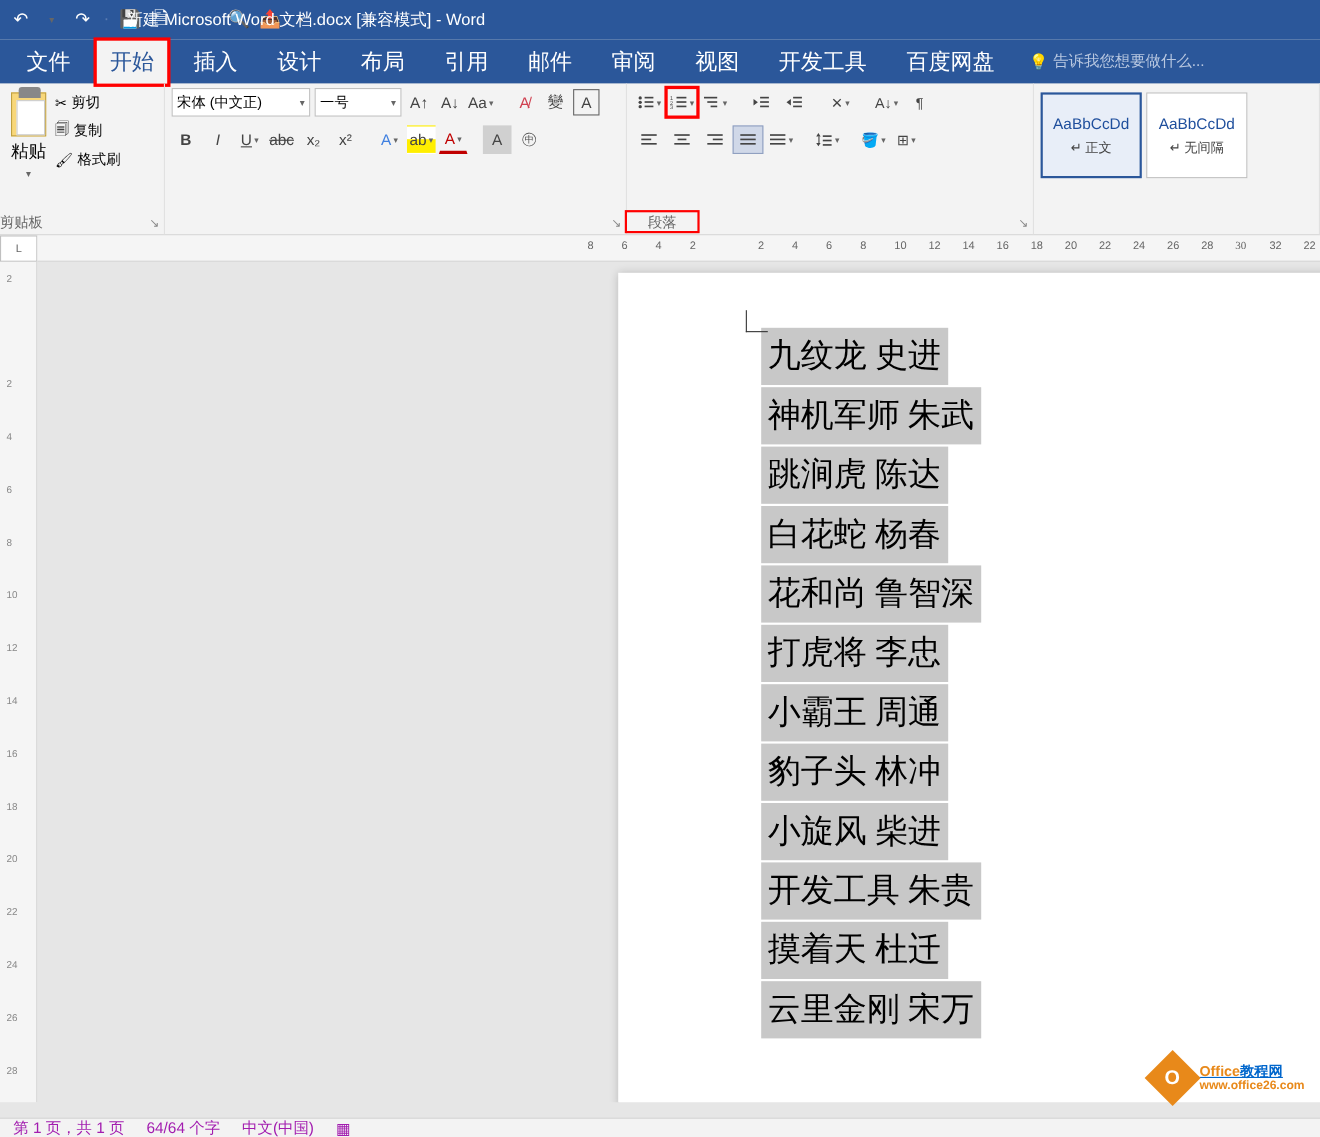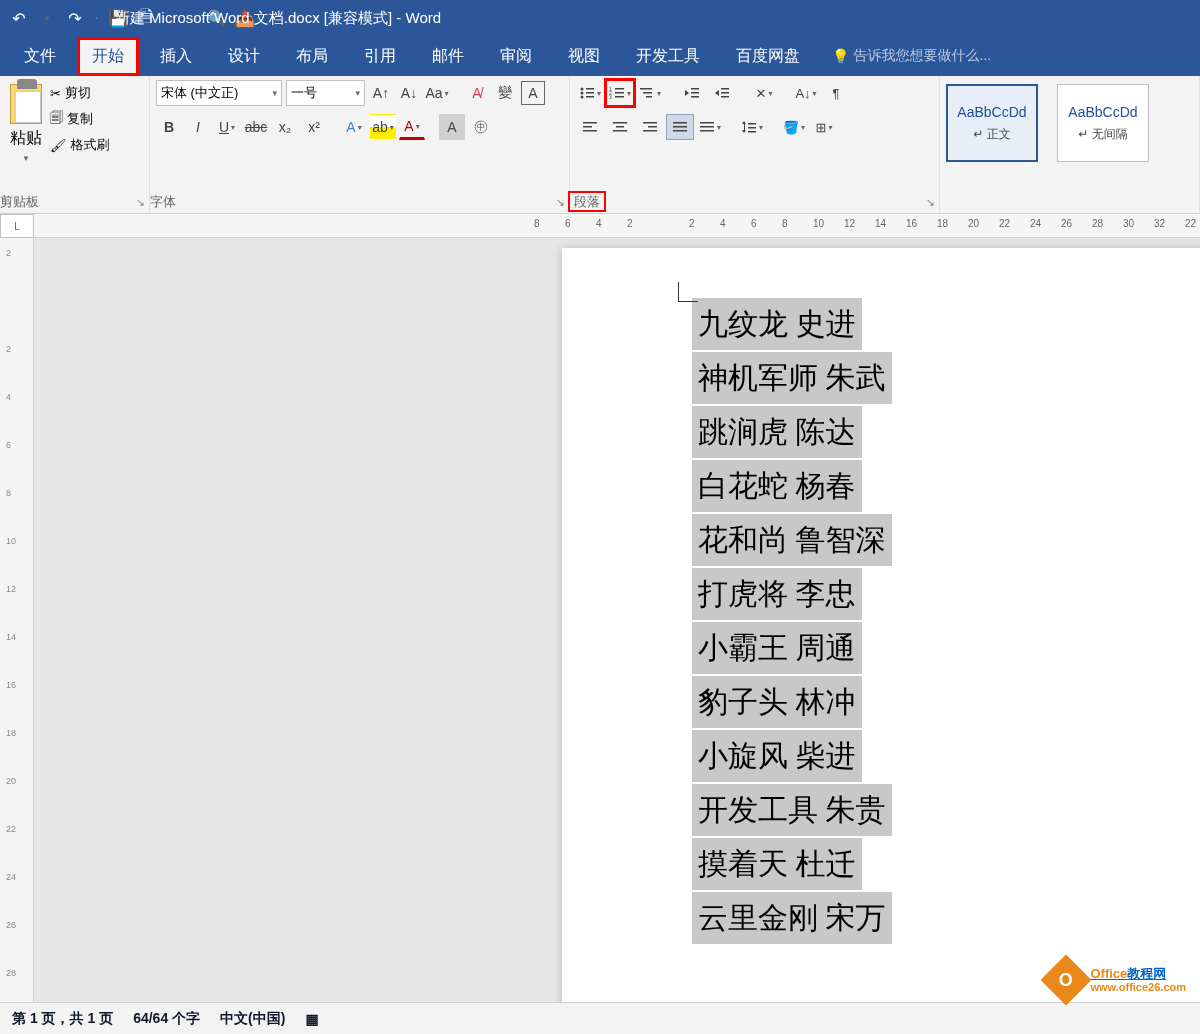--- a/index.html
+++ b/index.html
@@ -7,30 +7,30 @@
 
 
 .titlebar { background: #2b579a; color: #fff; height: 36px; display: flex; align-items: center; padding: 0 8px; }
 .qat { display: flex; align-items: center; gap: 6px; }
 .qat-icon { color: #fff; font-size: 16px; width: 22px; height: 22px; display: flex; align-items: center; justify-content: center; cursor: pointer; }
 .qat-sep { color: #5a7bb0; margin: 0 2px; }
 .title-text { position: absolute; left: 50%; transform: translateX(-50%); color: #fff; font-size: 15px; white-space: nowrap; right: auto; left: auto; width: 100%; text-align: center; padding-left: 540px; }
 
 
 .tabs { background: #2b579a; color: #fff; height: 40px; display: flex; align-items: center; padding: 0 10px; gap: 8px; }
-.tab { padding: 8px 14px; font-size: 16px; cursor: pointer; }
+.tab { padding: 8px 14px; font-size: 20px; cursor: pointer; }
 .tab.active { background: #f3f3f3; color: #2b579a; }
 .tab.highlighted { outline: 3px solid #ff0000; outline-offset: -2px; }
 .tell-me { color: #b8c7e0; font-size: 14px; display: flex; align-items: center; gap: 4px; margin-left: 10px; }
 
 
 .ribbon { background: #f3f3f3; height: 138px; border-bottom: 1px solid #d0d0d0; display: flex; }
 .ribbon-group { border-right: 1px solid #e1e1e1; padding: 4px 6px 2px 6px; display: flex; flex-direction: column; position: relative; }
 .ribbon-group-label { font-size: 13px; color: #666; padding: 4px 0 2px 0; position: absolute; bottom: 0; left: 0; right: 0; }
-.ribbon-group-label.highlighted span { outline: 2px solid #ff0000; padding: 1px 4px; }
+.ribbon-group-label.highlighted span { outline: 2px solid #ff0000; padding: 1px 19px; }
 .launcher { position: absolute; right: 4px; bottom: 4px; font-size: 11px; color: #888; cursor: pointer; }
 
 .clipboard { width: 150px; }
 .clipboard-inner { display: flex; gap: 4px; }
 .paste-btn { display: flex; flex-direction: column; align-items: center; gap: 4px; padding: 4px; cursor: pointer; }
 .paste-icon { width: 32px; height: 40px; background: #f8d77a; border: 1px solid #c0a040; position: relative; }
 .paste-icon::before { content: ""; position: absolute; top: -6px; left: 6px; width: 20px; height: 10px; background: #888; border-radius: 3px 3px 0 0; }
 .paste-icon::after { content: ""; position: absolute; top: 6px; left: 4px; width: 24px; height: 30px; background: #fff; border: 1px solid #ccc; }
 .clip-actions { display: flex; flex-direction: column; gap: 6px; padding-top: 4px; }
 .clip-action { display: flex; align-items: center; gap: 4px; font-size: 13px; cursor: pointer; }
@@ -44,21 +44,21 @@
 .fmt-btn { width: 26px; height: 26px; display: flex; align-items: center; justify-content: center; cursor: pointer; font-size: 14px; color: #444; border: 1px solid transparent; }
 .dd::after { content: "▾"; font-size: 8px; margin-left: 2px; color: #666; }
 
 .para-group { width: 370px; }
 .para-row { display: flex; gap: 2px; align-items: center; margin-bottom: 8px; }
 .para-btn { width: 28px; height: 26px; display: flex; align-items: center; justify-content: center; cursor: pointer; font-size: 13px; color: #444; border: 1px solid transparent; }
 .para-btn.highlighted { outline: 3px solid #ff0000; outline-offset: -1px; }
 .para-btn.selected { background: #d0d8e8; border: 1px solid #90a0c0; }
 
 .styles-group { flex: 1; padding-top: 8px; }
-.style-gallery { display: flex; gap: 19px; }
+.style-gallery { display: flex; gap: 4px; }
 .style-item { width: 92px; height: 78px; border: 1px solid #c0c0c0; background: #fff; display: flex; flex-direction: column; align-items: center; justify-content: center; cursor: pointer; }
 .style-item.active { border: 2px solid #2b579a; background: #e8eef8; }
 .style-preview { font-size: 14px; color: #1e4e9c; margin-bottom: 6px; }
 .style-name { font-size: 12px; color: #444; }
 
 
 .content-area { display: flex; height: calc(100% - 36px - 40px - 138px - 32px); background: #e6e6e6; }
 .vruler { width: 34px; background: #f5f5f5; border-right: 1px solid #d0d0d0; position: relative; font-size: 9px; color: #888; }
 .vruler-mark { position: absolute; left: 6px; }
 .corner { width: 34px; height: 24px; background: #fff; border: 1px solid #c0c0c0; font-size: 10px; color: #666; display: flex; align-items: center; justify-content: center; }
@@ -66,21 +66,21 @@
 .main-area { flex: 1; display: flex; flex-direction: column; }
 .hruler { height: 24px; background: #f5f5f5; border-bottom: 1px solid #d0d0d0; display: flex; align-items: center; position: relative; font-size: 10px; color: #666; padding-left: 500px; }
 .hruler-tick { position: absolute; top: 4px; }
 
 .doc-viewport { flex: 1; overflow: hidden; background: #e6e6e6; position: relative; }
 .page { position: absolute; left: 528px; top: 10px; width: 680px; background: #fff; box-shadow: 0 0 8px rgba(0,0,0,0.2); padding: 50px 0 0 130px; height: 760px; }
 .cursor-mark { position: absolute; left: 116px; top: 34px; width: 20px; height: 20px; border-bottom: 1px solid #333; border-left: 1px solid #333; }
 .doc-line { font-family: "SimSun", serif; font-size: 30px; line-height: 52px; background: #c8c8c8; display: inline-block; padding: 0 6px; margin-bottom: 2px; color: #000; }
 
 
-.statusbar { position: absolute; bottom: 0; left: 0; right: 0; height: 32px; background: #f3f3f3; border-top: 1px solid #d0d0d0; display: flex; align-items: center; padding: 0 12px; gap: 20px; font-size: 14px; color: #0f172a; font-weight: bold; }
+.statusbar { position: absolute; bottom: 0; left: 0; right: 0; height: 18px; background: #f3f3f3; border-top: 1px solid #d0d0d0; display: flex; align-items: center; padding: 0 12px; gap: 20px; font-size: 14px; color: #a21caf; }
 
 
 .watermark { position: absolute; right: 14px; bottom: 36px; display: flex; align-items: center; gap: 6px; font-weight: bold; }
 .wm-icon { width: 36px; height: 36px; background: #e8891a; transform: rotate(45deg); display: flex; align-items: center; justify-content: center; }
 .wm-icon-inner { transform: rotate(-45deg); color: #fff; font-size: 18px; font-weight: bold; }
 .wm-text { display: flex; flex-direction: column; line-height: 1.1; }
 .wm-text .t1 { color: #0066cc; font-size: 13px; text-decoration: underline; }
 .wm-text .t1 b { color: #e8891a; }
 .wm-text .t2 { color: #e8891a; font-size: 11px; }
 
@@ -175,21 +175,20 @@
       <div class="fmt-btn">x₂</div>
       <div class="fmt-btn">x²</div>
       <div style="width:8px"></div>
       <div class="fmt-btn dd" style="color:#4080e0">A</div>
       <div class="fmt-btn dd" style="background:linear-gradient(#fff 50%,#ffee00 50%)">ab</div>
       <div class="fmt-btn dd" style="color:#c00000;border-bottom:3px solid #c00000">A</div>
       <div style="width:8px"></div>
       <div class="fmt-btn" style="background:#d0d0d0">A</div>
       <div class="fmt-btn">㊥</div>
     </div>
-    <div class="ribbon-group-label">字体</div>
     <span class="launcher">↘</span>
   </div>
 
   <div class="ribbon-group para-group">
     <div class="para-row">
       <div class="para-btn dd">
         <svg width="16" height="14">
             <circle cx="3" cy="3" r="1.5" fill="#444"></circle>
             <rect x="7" y="2" width="8" height="1.5" fill="#444"></rect>
             <circle cx="3" cy="7" r="1.5" fill="#444"></circle>
@@ -342,21 +341,21 @@
         <span class="hruler-tick" style="left: 779px;">10</span>
         <span class="hruler-tick" style="left: 810px;">12</span>
         <span class="hruler-tick" style="left: 841px;">14</span>
         <span class="hruler-tick" style="left: 872px;">16</span>
         <span class="hruler-tick" style="left: 903px;">18</span>
         <span class="hruler-tick" style="left: 934px;">20</span>
         <span class="hruler-tick" style="left: 965px;">22</span>
         <span class="hruler-tick" style="left: 996px;">24</span>
         <span class="hruler-tick" style="left: 1027px;">26</span>
         <span class="hruler-tick" style="left: 1058px;">28</span>
-        <span class="hruler-tick" style="left: 1089px;">30</span>
+        <span class="hruler-tick" style="left: 1089px; font-family: Liberation Serif, serif;">30</span>
         <span class="hruler-tick" style="left: 1120px;">32</span>
         <span class="hruler-tick" style="left: 1151px;">22</span>
       </div>
     <div class="doc-viewport">
       <div class="page">
         <div class="cursor-mark"></div>
         <div id="doc-lines">
             <div><span class="doc-line">九纹龙  史进</span></div>
             <div><span class="doc-line">神机军师  朱武</span></div>
             <div><span class="doc-line">跳涧虎  陈达</span></div>

